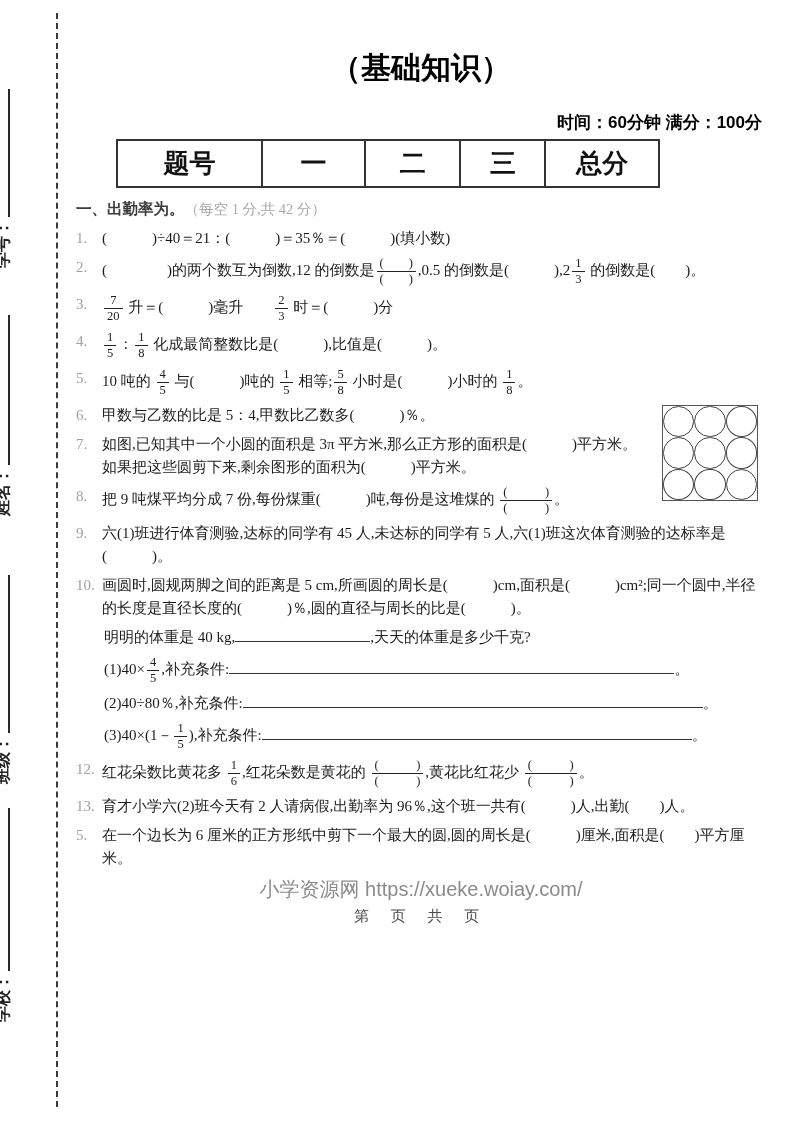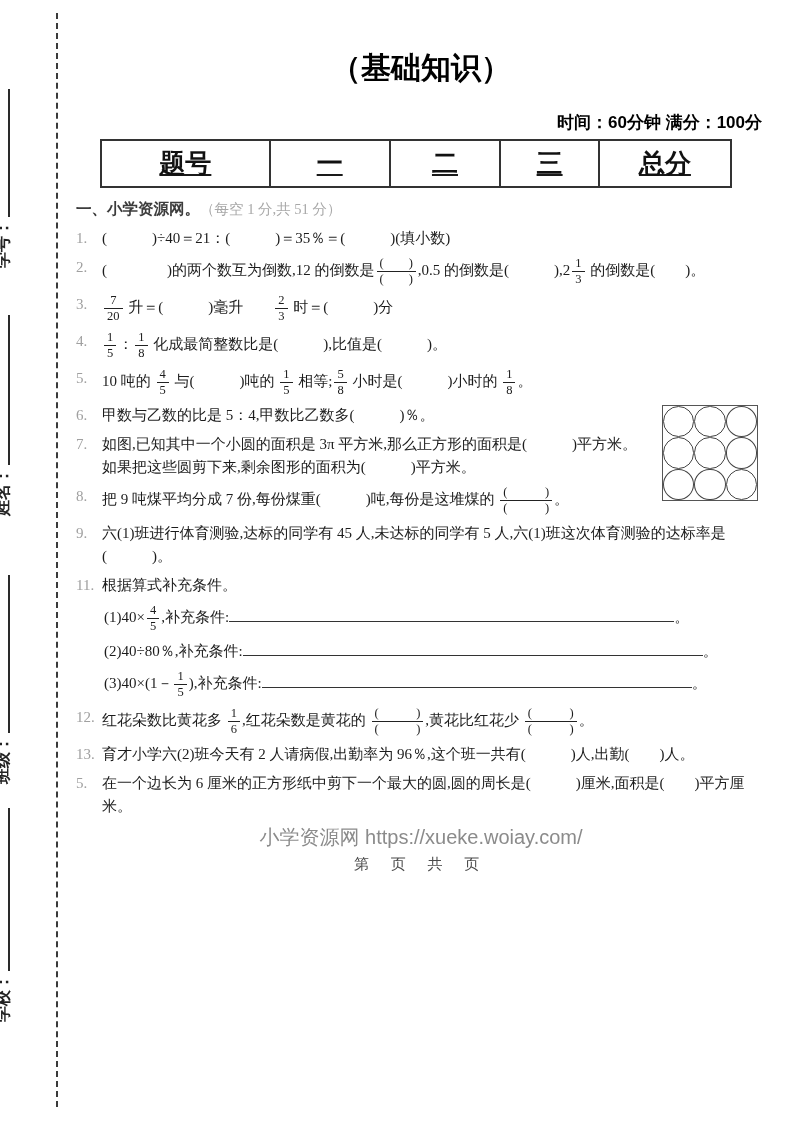--- a/index.html
+++ b/index.html
@@ -34,24 +34,23 @@
   }
   .subtitle{
     text-align:center;font-family:Liberation Mono, monospace;
     font-weight:bold;font-size:30px;line-height:1.1;color:#000;margin:26px 0 0;
   }
   .info{
     text-align:right;font-family:"Liberation Sans","DejaVu Sans",sans-serif;
     font-weight:bold;font-size:17px;color:#000;margin:24px 4px 5px 0;
   }
   table.score{
-    border-collapse:collapse;margin-left:24px;width:632px;
+    border-collapse:collapse;margin-left:40px;width:544px;
     font-family:"Liberation Sans","DejaVu Sans",sans-serif;
     table-layout:fixed;
-    text-decoration:underline;
   }
   table.score td{
     border:2px solid #333;height:43px;text-align:center;vertical-align:middle;
     font-size:26px;font-weight:bold;color:#111;
   }
   .c0{width:27%;} .c1{width:19%;} .c2{width:17.5%;} .c3{width:15.5%;} .c4{width:21%;border-radius:11px;}
   
   .sec{margin:9px 0 6px;font-size:15.5px;line-height:23px;}
   .sec .sec-t{font-family:"Liberation Sans","DejaVu Sans",sans-serif;font-weight:bold;color:#3c3c3c;}
   .sec .sec-n{color:#a8a8a8;font-size:14.5px;}
@@ -112,21 +111,21 @@
       <td class="c0">题号</td>
       <td class="c1">一</td>
       <td class="c2">二</td>
       <td class="c3">三</td>
       <td class="c4">总分</td>
     </tr>
   </tbody>
     </table>
 
   <div class="sec">
-    <span class="sec-t">一、小学资源网。</span><span class="sec-n">（每空 1 分,共 51 分）</span>
+    <span class="sec-t">一、出勤率为。</span><span class="sec-n">（每空 1 分,共 42 分）</span>
   </div>
 
   <div class="questions">
       <div class="q"><span class="qnum">1.</span>(　　　)÷40＝21：(　　　)＝35％＝(　　　)(填小数)</div>
       <div class="q"><span class="qnum">2.</span>(　　　　)的两个数互为倒数,12 的倒数是<span class="frac">
           <span class="fn">(　　)</span>
           <span class="fd">(　　)</span>
         </span>,0.5 的倒数是(　　　),2<span class="frac">
           <span class="fn">1</span>
           <span class="fd">3</span>
@@ -168,21 +167,22 @@
           <span class="fig-circle"></span>
           <span class="fig-circle"></span>
           <span class="fig-circle"></span>
           <span class="fig-circle"></span>
         </span></div>
       <div class="q"><span class="qnum">8.</span>把 9 吨煤平均分成 7 份,每份煤重(　　　)吨,每份是这堆煤的 <span class="frac">
           <span class="fn">(　　　)</span>
           <span class="fd">(　　　)</span>
         </span>。</div>
       <div class="q"><span class="qnum">9.</span>六(1)班进行体育测验,达标的同学有 45 人,未达标的同学有 5 人,六(1)班这次体育测验的达标率是(　　　)。</div>
-      <div class="q"><span class="qnum">11.</span>根据算式补充条件。</div>
+      <div class="q"><span class="qnum">10.</span>画圆时,圆规两脚之间的距离是 5 cm,所画圆的周长是(　　　)cm,面积是(　　　)cm²;同一个圆中,半径的长度是直径长度的(　　　)％,圆的直径与周长的比是(　　　)。</div>
+      <div class="q sub">明明的体重是 40 kg,<span class="fill" style="width: 135px;"></span>,天天的体重是多少千克?</div>
       <div class="q sub">(1)40×<span class="frac">
           <span class="fn">4</span>
           <span class="fd">5</span>
         </span>,补充条件:<span class="fill" style="width: 445px;"></span>。</div>
       <div class="q sub">(2)40÷80％,补充条件:<span class="fill" style="width: 460px;"></span>。</div>
       <div class="q sub">(3)40×(1－<span class="frac">
           <span class="fn">1</span>
           <span class="fd">5</span>
         </span>),补充条件:<span class="fill" style="width: 430px;"></span>。</div>
       <div class="q"><span class="qnum">12.</span>红花朵数比黄花多 <span class="frac">

